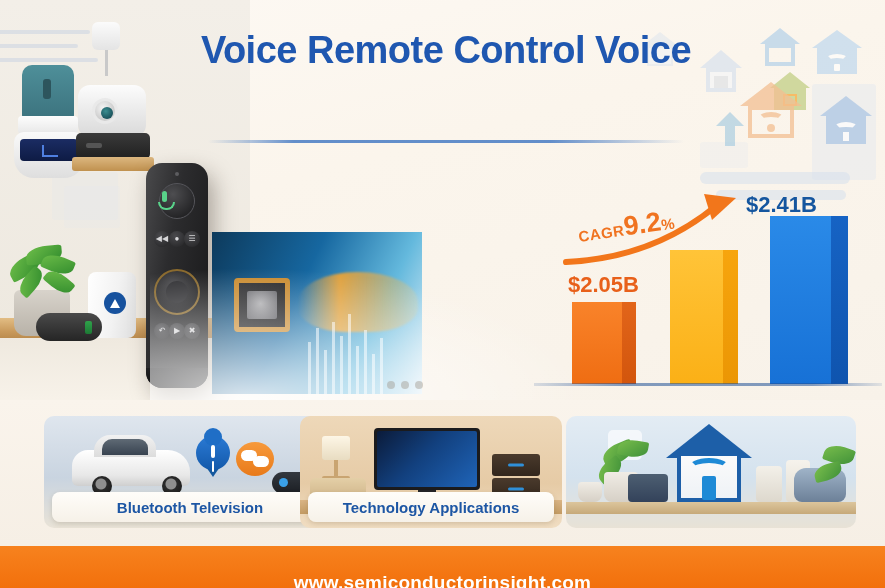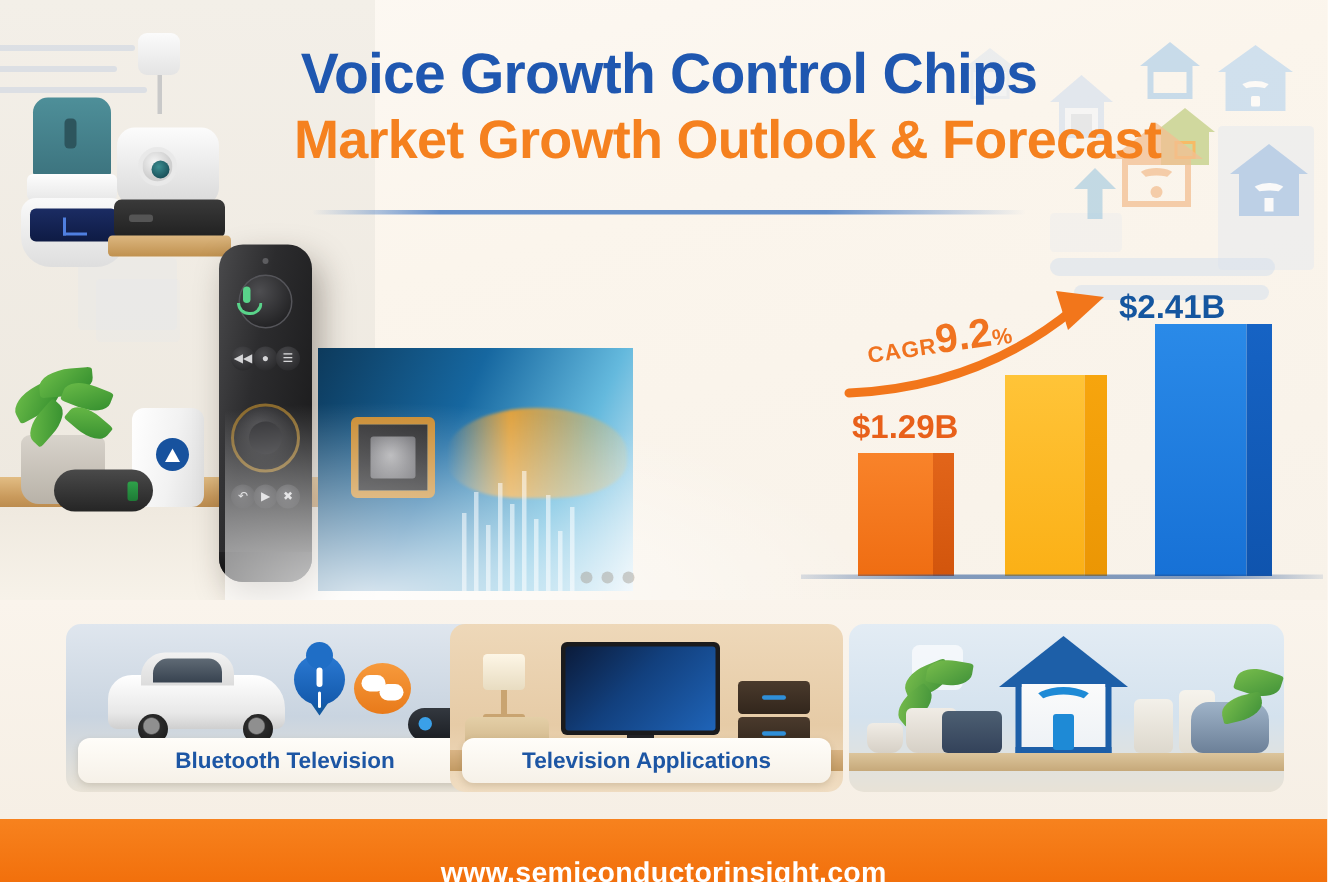--- a/index.html
+++ b/index.html
@@ -607,38 +607,37 @@
       <div class="eq" style="left:168px;height:56px;"></div>
     </div>
     <div class="sweep"></div>
     <div class="dots3">
         <i></i>
         <i></i>
         <i></i>
       </div>
 
     <div class="title-wrap">
-      <div class="title-1">Voice Growth Control Chips</div>
-      <div class="title-2">Market Growth Outlook &amp; Forecast</div>
+      <div class="title-1">Voice Remote Control Voice</div>
     </div>
     <div class="title-rule"></div>
 
     <div class="chart">
 
       <div class="cagr-wrap">
         <svg width="230" height="76" viewBox="0 0 230 76" style="position:absolute;left:0;top:0;">
           <path d="M10,70 C55,68 110,55 160,14" stroke="#f2761b" stroke-width="6" fill="none" stroke-linecap="round"></path>
           <polygon points="148,2 180,6 156,28" fill="#f2761b"></polygon>
         </svg>
         <div class="cagr-text">
           <span class="cagr-small">CAGR</span><span class="cagr-big">9.2</span><span class="cagr-pct">%</span>
         </div>
       </div>
 
-      <div class="val-label val-low" style="left:28px;top:104px;">$1.29B</div>
+      <div class="val-label val-low" style="left:28px;top:104px;">$2.05B</div>
       <div class="val-label val-high" style="left:206px;top:24px;text-align:right;">$2.41B</div>
 
       <div class="bar bar-orange" style="left:32px;width:64px;height:82px;">
         <div class="face"></div>
           <div class="side"></div>
       </div>
       <div class="bar bar-yellow" style="left:130px;width:68px;height:134px;">
         <div class="face"></div>
           <div class="side"></div>
       </div>
@@ -675,21 +674,21 @@
       <div class="sofa"></div>
       <div class="tv">
           <div class="tv-screen"></div>
         </div>
       <div class="tv-stand"></div>
       <div class="tv-foot"></div>
       <div class="drawer" style="left:192px;top:38px;width:48px;height:22px;"></div>
       <div class="drawer" style="left:192px;top:62px;width:48px;height:22px;"></div>
       <div class="console"></div>
       <div class="rem-small"></div>
-      <div class="card-label">Television Applications</div>
+      <div class="card-label">Technology Applications</div>
     </div>
 
     <div class="card" style="left:566px;width:290px;">
       <div class="c3-bg"></div>
       <div class="small-home"></div>
       <div class="plant3" style="left:36px;top:28px;width:32px;height:18px;transform:rotate(-22deg);"></div>
       <div class="plant3" style="left:52px;top:24px;width:30px;height:17px;transform:rotate(10deg);"></div>
       <div class="plant3" style="left:30px;top:46px;width:28px;height:16px;transform:rotate(-40deg);"></div>
       <div class="pot3" style="left:38px;top:56px;width:34px;height:30px;"></div>
       <div class="pot3" style="left:12px;top:66px;width:24px;height:20px;"></div>

